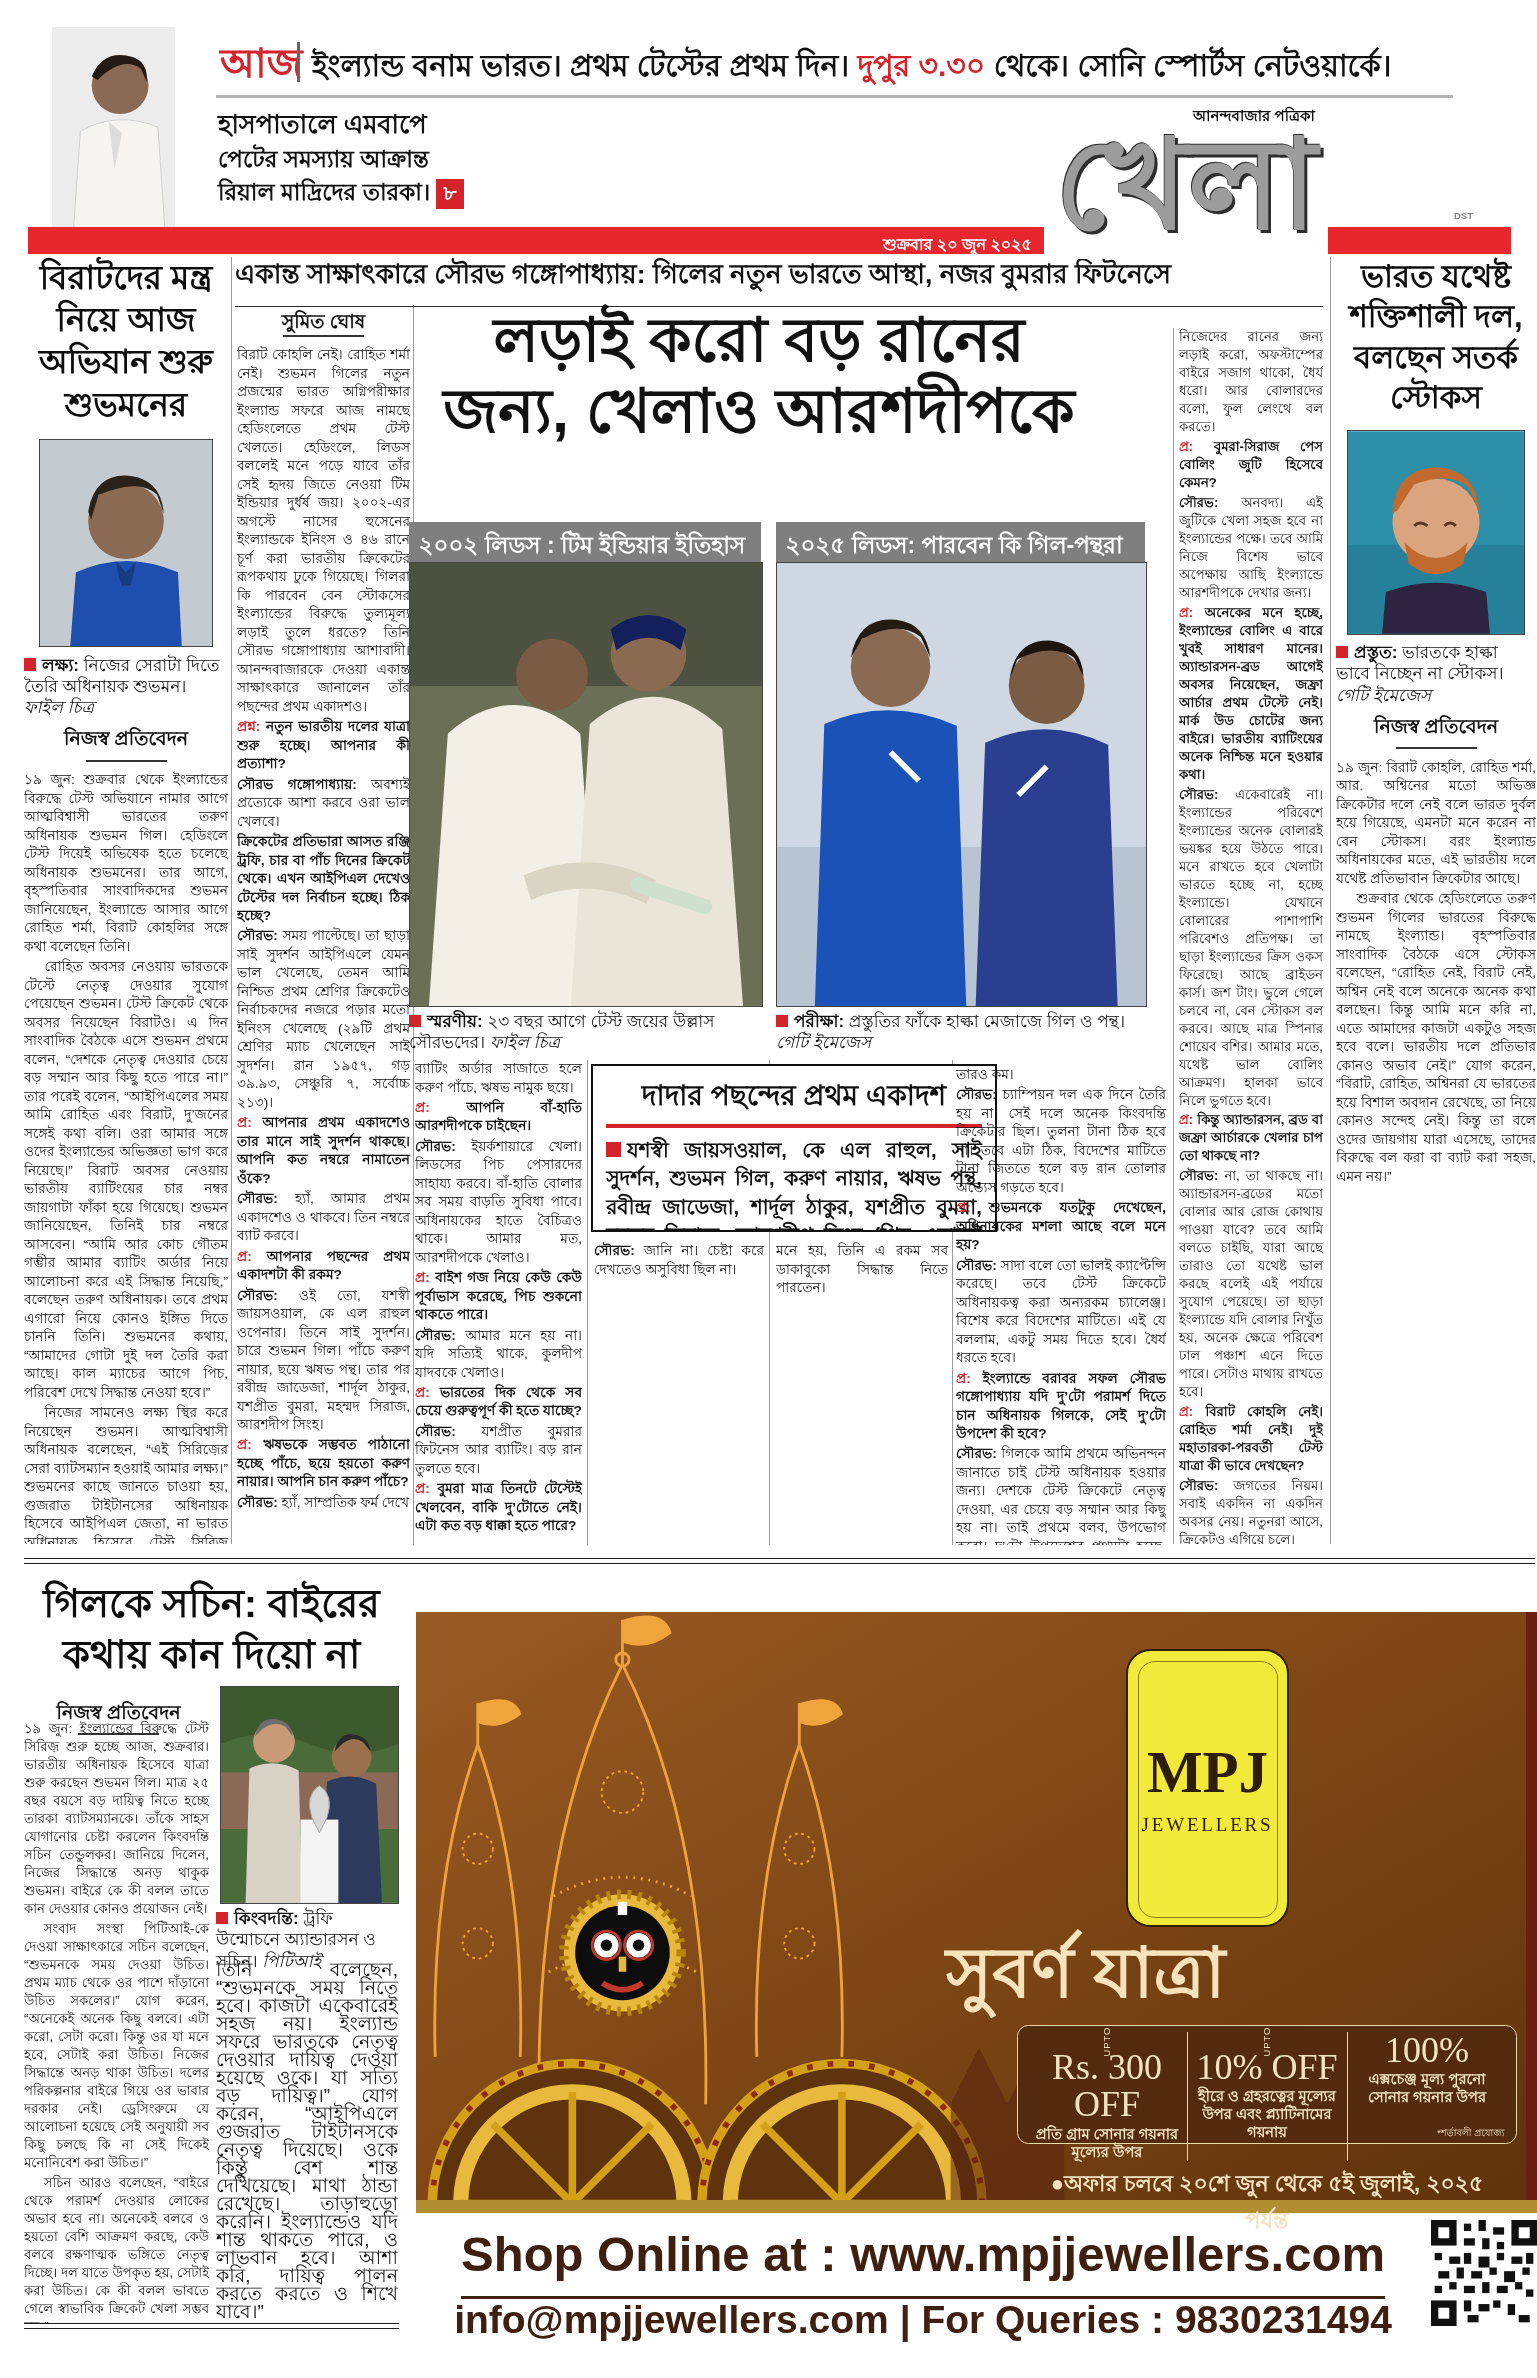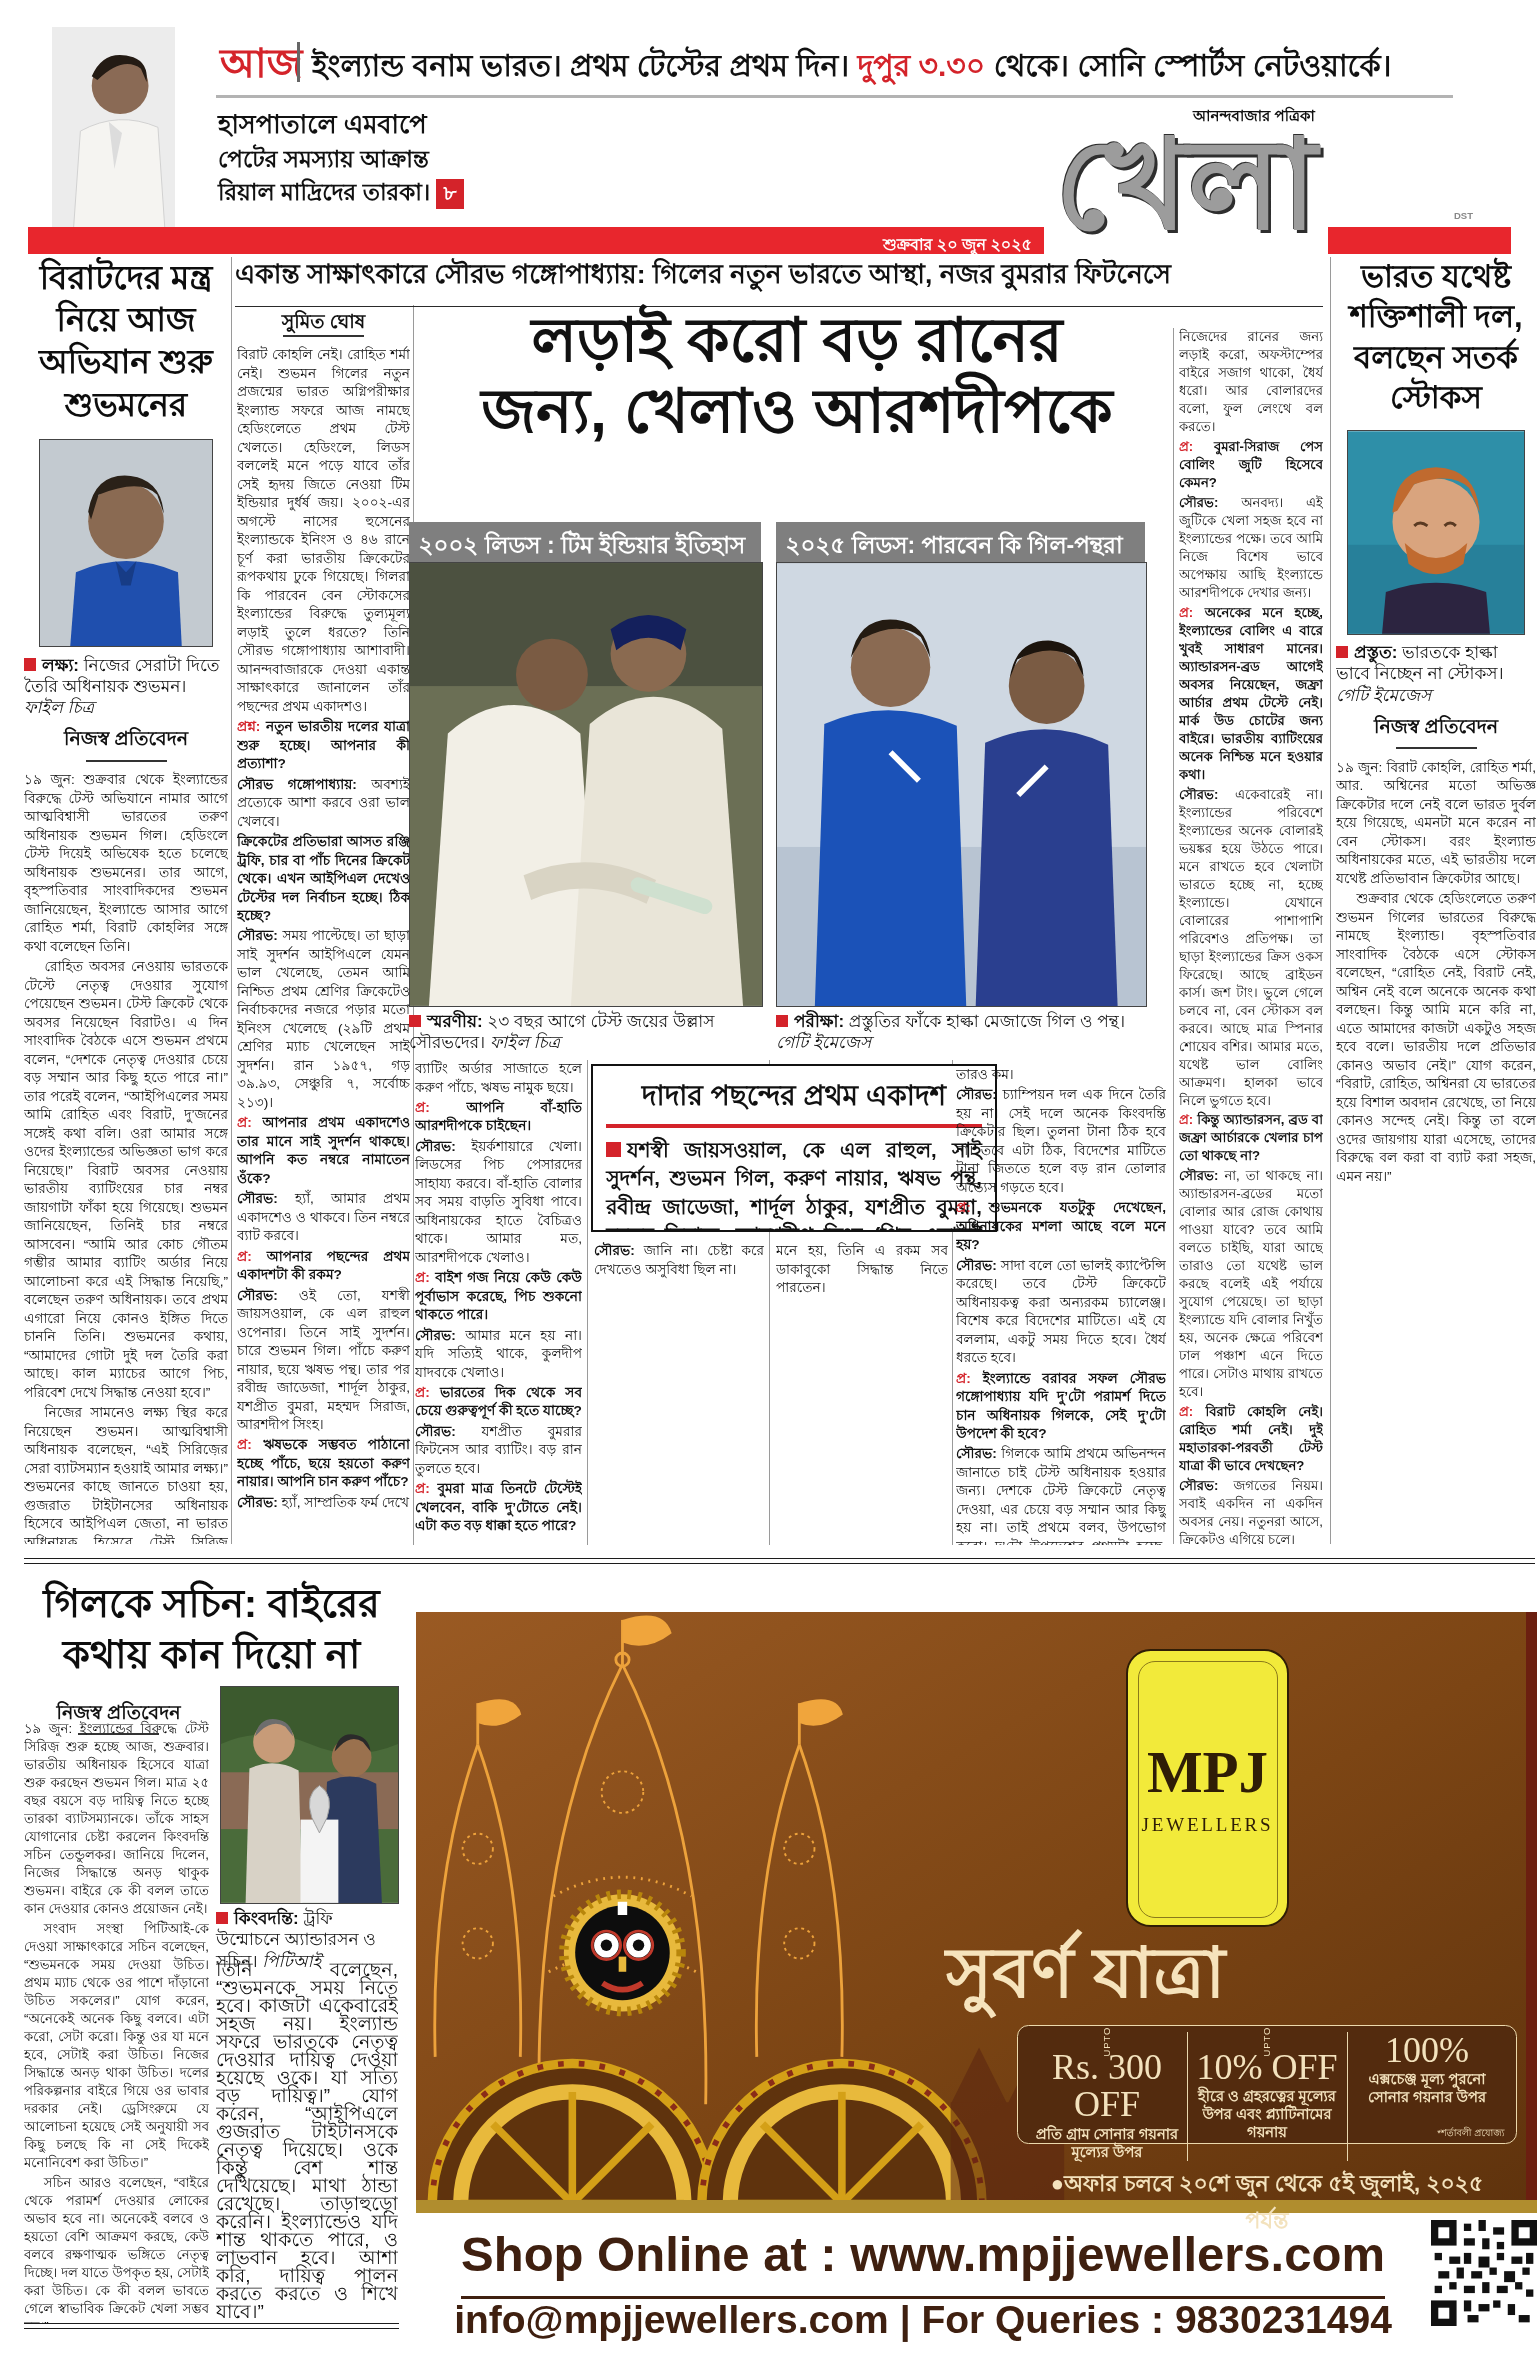--- a/index.html
+++ b/index.html
@@ -44,21 +44,21 @@
   .rsq{display:inline-block;width:12.3px;height:12.3px;background:#d4232a;margin-right:5.7px;}
   .cap-label{font-weight:800;}
   
   .colA{left:24px;top:257px;width:204px;height:1287px;overflow:hidden;}
   .colA .headline{font-size:33px;line-height:1.28;}
   .colA-photo{width:172px;height:206px;margin:13.2px auto 7.6px;display:block;}
   
   .kicker{left:235px;top:254px;width:1088px;font-size:26.5px;font-weight:800;
           border-bottom:1.9px solid #2a2a2a;padding-bottom:7.6px;}
   .colB{left:237px;top:307px;width:173px;height:1236px;overflow:hidden;}
-  .main-headline{left:430px;top:305px;width:734px;font-size:61px;line-height:1.16;font-weight:800;text-align:center;}
+  .main-headline{left:392px;top:305px;width:734px;font-size:61px;line-height:1.16;font-weight:800;text-align:center;}
   .graybar{background:#7f7f7f;color:#fff;font-weight:800;font-size:23px;padding:4.7px 9.5px;white-space:nowrap;overflow:hidden;}
   .photo-frame{border:0.9px solid #444;overflow:hidden;}
   .xi-box{left:591px;top:1064px;width:406px;height:168px;border:2.8px solid #111;background:#fff;
           padding:7.6px 13.2px;box-sizing:border-box;overflow:hidden;}
   .xi-title{font-size:28px;font-weight:800;text-align:center;border-bottom:4.7px solid #d4232a;
             padding-bottom:3.8px;margin-bottom:7.6px;}
   .xi-text{font-size:20.3px;font-weight:700;line-height:1.4;text-align:justify;}
   .colC{left:415px;top:1060px;width:167px;height:485px;}
   .colD{left:594px;top:1242px;width:170px;height:303px;}
   .colE{left:776px;top:1242px;width:172px;height:303px;}

